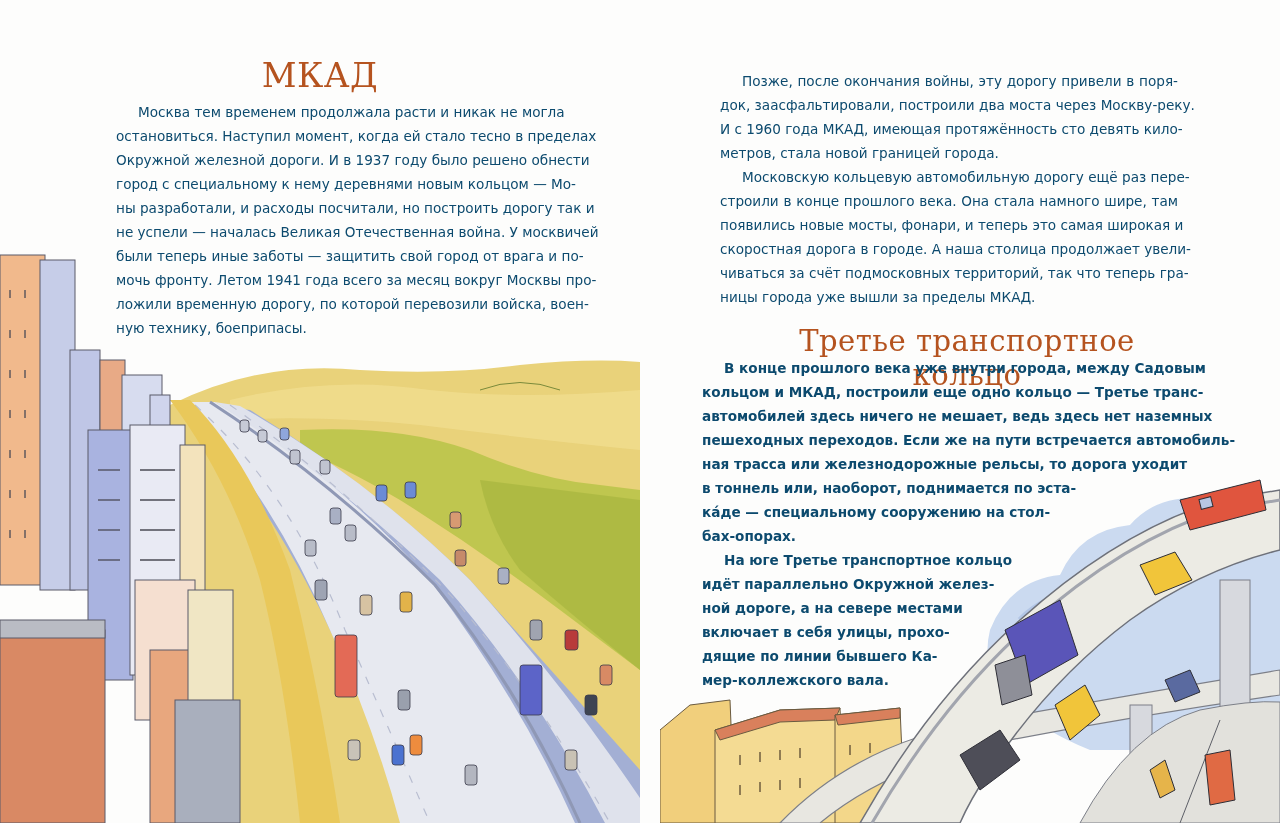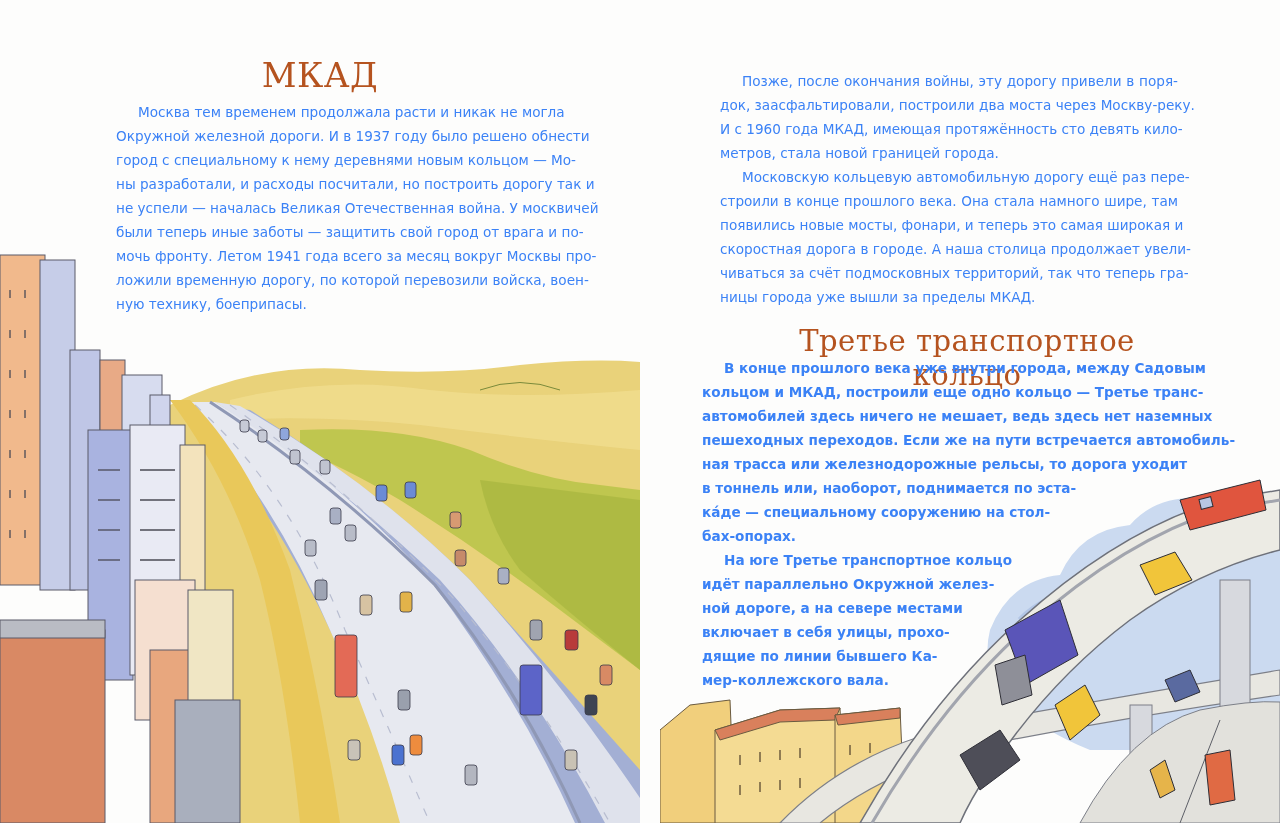--- a/index.html
+++ b/index.html
@@ -25,21 +25,21 @@
     margin: 0;
     letter-spacing: 0.5px;
   }
   .h-mkad { left: 0; width: 640px; top: 55px; text-align: center; font-size: 34px; }
   .h-ttk { left: 127px; width: 400px; top: 300px; text-align: center; font-size: 29px; margin-top: 24px; }
 
   .text {
     position: absolute;
     font-size: 13.6px;
     line-height: 24px;
-    color: #3b82f6;
+    color: #0c4a6e;
   }
   .text p { margin: 0; }
   .line { display: block; white-space: nowrap; text-align: justify; text-align-last: justify; }
   .line.last { text-align-last: left; }
   .indent { padding-left: 22px; }
 
   .txt-left { left: 116px; top: 100px; width: 446px; }
   .txt-right-1 { left: 80px; top: 69px; width: 458px; }
   .txt-right-2 { left: 62px; top: 356px; width: 458px; font-weight: bold; }
 </style>
@@ -146,20 +146,21 @@
             <line x1="140" y1="310" x2="175" y2="310"></line>
         </g>
       </svg>
     </div>
 
     <h1 class="heading h-mkad">МКАД</h1>
 
     <div class="text txt-left">
       <p>
         <span class="line indent">Москва тем временем продолжала расти и никак не могла</span>
+        <span class="line">остановиться. Наступил момент, когда ей стало тесно в пределах</span>
         <span class="line">Окружной железной дороги. И в 1937 году было решено обнести</span>
         <span class="line">город с специальному к нему деревнями новым кольцом — Мо-</span>
         <span class="line">ны разработали, и расходы посчитали, но построить дорогу так и</span>
         <span class="line">не успели — началась Великая Отечественная война. У москвичей</span>
         <span class="line">были теперь иные заботы — защитить свой город от врага и по-</span>
         <span class="line">мочь фронту. Летом 1941 года всего за месяц вокруг Москвы про-</span>
         <span class="line">ложили временную дорогу, по которой перевозили войска, воен-</span>
         <span class="line last">ную технику, боеприпасы.</span>
       </p>
     </div>

